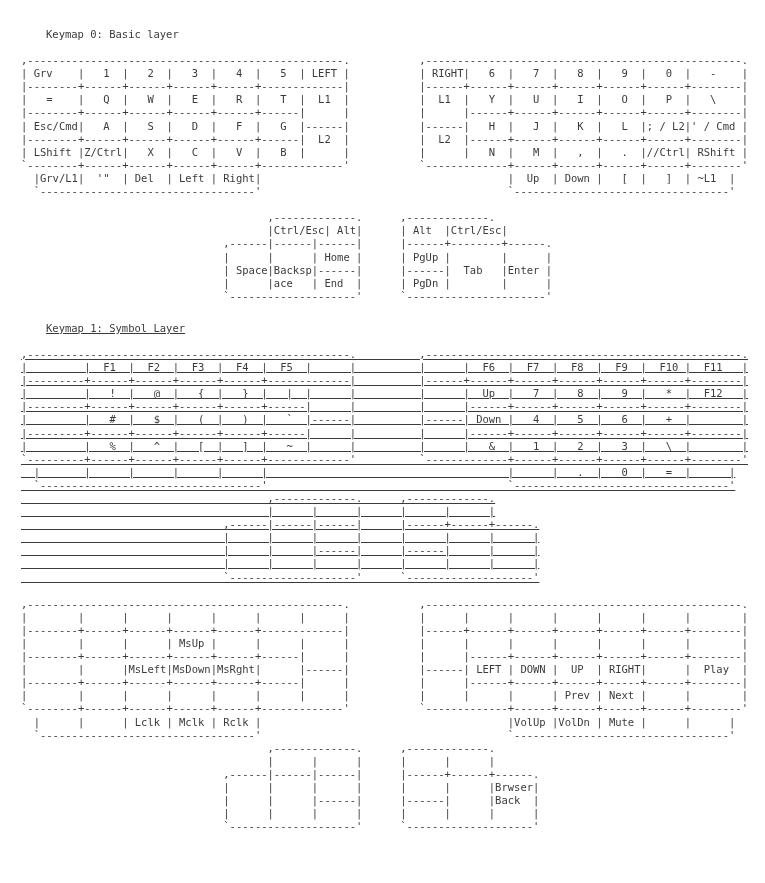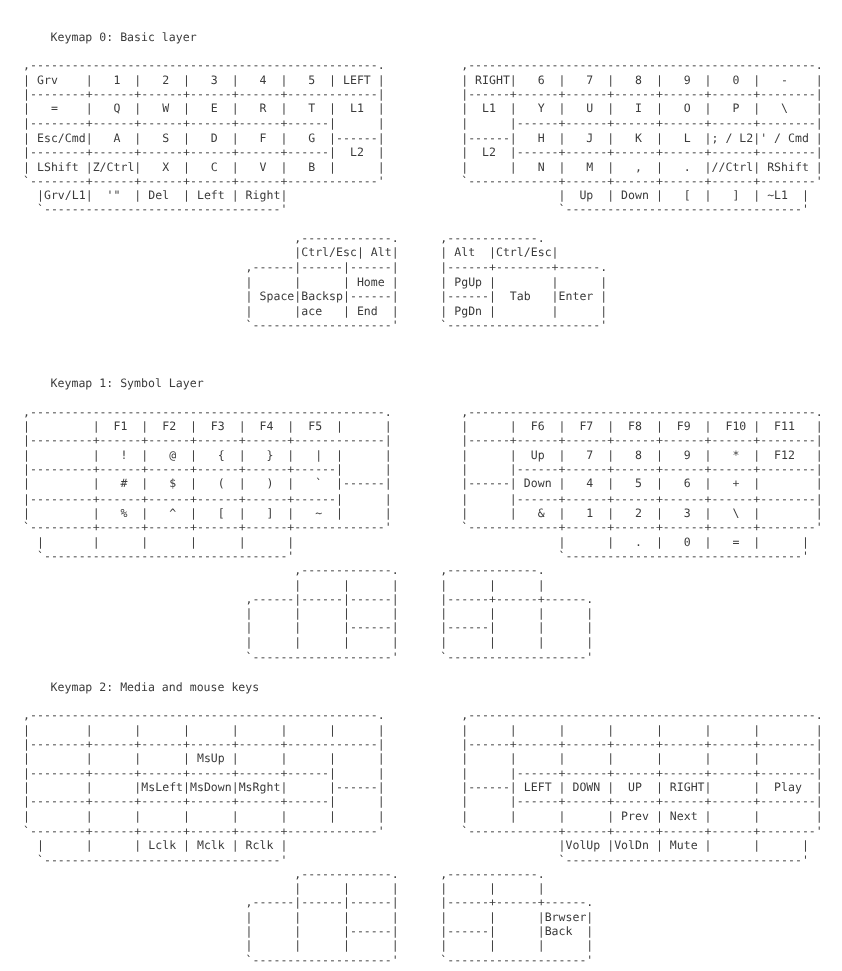--- a/index.html
+++ b/index.html
@@ -11,21 +11,21 @@
     width: 765px;
     height: 883px;
     overflow: hidden;
     font-family: "DejaVu Sans Mono", "Liberation Mono", monospace;
     color: #3b3b3b;
   }
   .doc {
     padding: 28px 0 0 21px;
   }
   .keymap-section { }
-  .keymap-section.s1 { margin-top: 40px; }
+  .keymap-section.s1 { margin-top: 19px; text-decoration: underline; }
   .keymap-section.s2 { margin-top: 14px; }
   .keymap-title {
     font-size: 10.5px;
     line-height: 13.1px;
     height: 13.1px;
     margin: 0 0 13px 0;
     white-space: pre;
     padding-left: 25px;
   }
   pre.keymap-ascii {
@@ -81,21 +81,20 @@
                                        ,-------------.      ,-------------.
                                        |      |      |      |      |      |
                                 ,------|------|------|      |------+------+------.
                                 |      |      |      |      |      |      |      |
                                 |      |      |------|      |------|      |      |
                                 |      |      |      |      |      |      |      |
                                 `--------------------'      `--------------------'</pre>
   </section>
 
   <section class="keymap-section s2">
-    <div class="keymap-title">Keymap 2: Media and mouse keys</div>
     <pre class="keymap-ascii">,--------------------------------------------------.           ,--------------------------------------------------.
 |        |      |      |      |      |      |      |           |      |      |      |      |      |      |        |
 |--------+------+------+------+------+-------------|           |------+------+------+------+------+------+--------|
 |        |      |      | MsUp |      |      |      |           |      |      |      |      |      |      |        |
 |--------+------+------+------+------+------|      |           |      |------+------+------+------+------+--------|
 |        |      |MsLeft|MsDown|MsRght|      |------|           |------| LEFT | DOWN |  UP  | RIGHT|      |  Play  |
 |--------+------+------+------+------+------|      |           |      |------+------+------+------+------+--------|
 |        |      |      |      |      |      |      |           |      |      |      | Prev | Next |      |        |
 `--------+------+------+------+------+-------------'           `-------------+------+------+------+------+--------'
   |      |      | Lclk | Mclk | Rclk |                                       |VolUp |VolDn | Mute |      |      |

